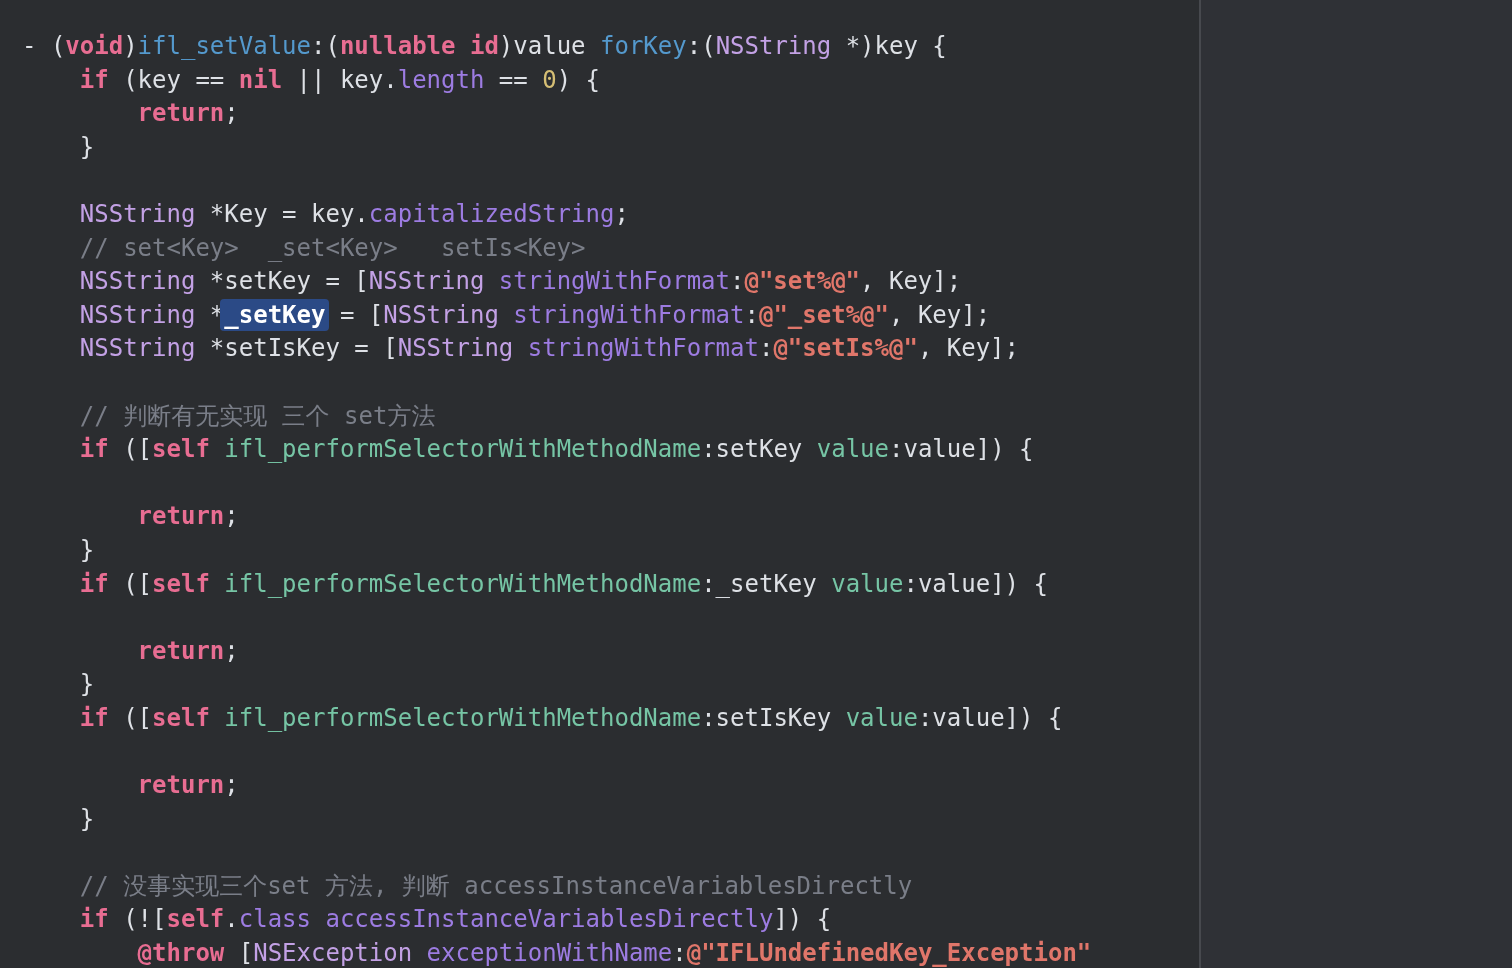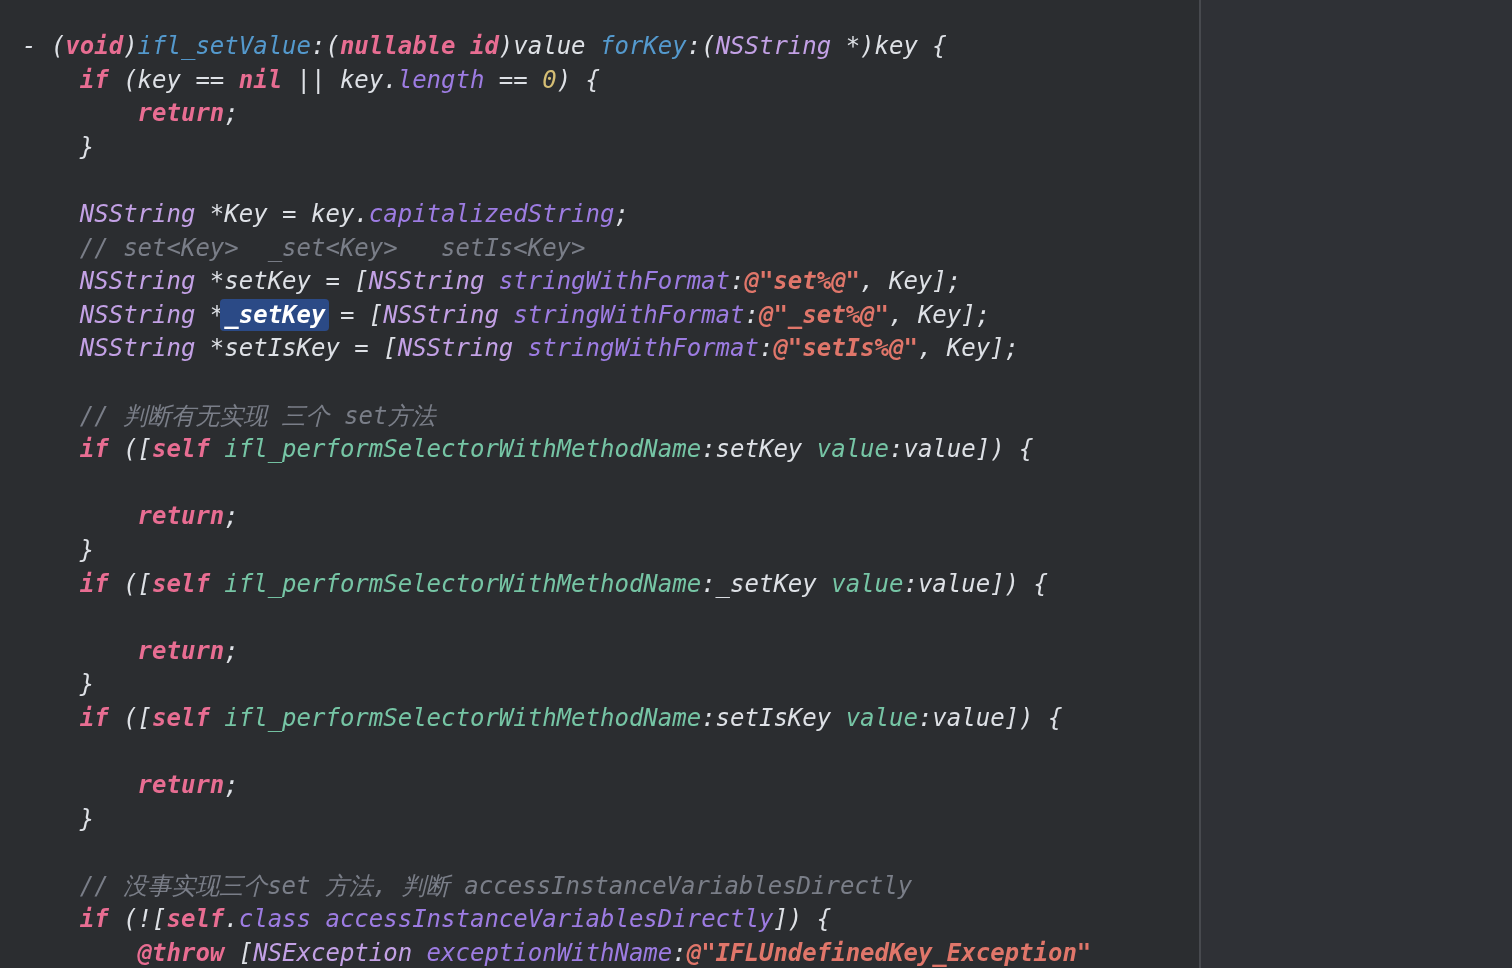--- a/index.html
+++ b/index.html
@@ -9,21 +9,20 @@
     height: 968px;
     overflow: hidden;
     background: #2f3136;
     font-family: "DejaVu Sans Mono", "Liberation Mono", monospace;
   }
   .screen {
     position: relative;
     width: 1201px;
     height: 968px;
     overflow: hidden;
-    font-style: italic;
   }
   .code-area {
     position: absolute;
     left: 0;
     top: 0;
     width: 1199px;
     height: 968px;
     background: #2b2d30;
     box-sizing: border-box;
     padding: 30px 0 0 22px;

